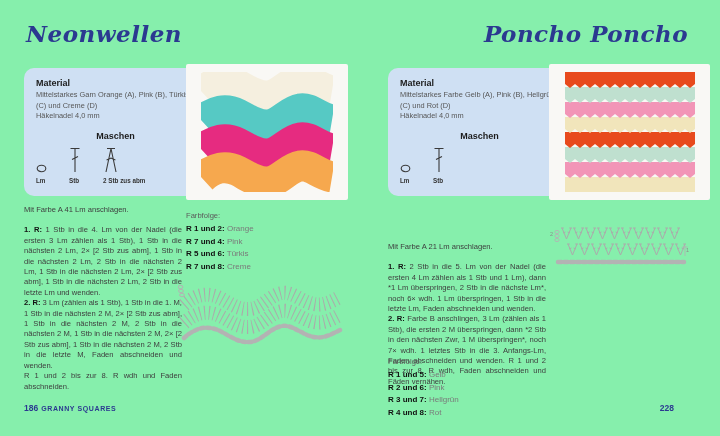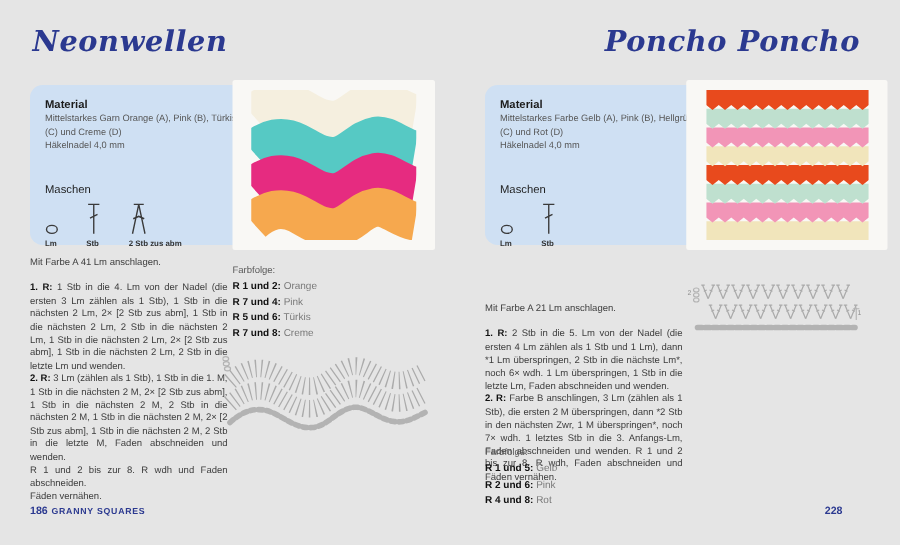--- a/index.html
+++ b/index.html
@@ -1,29 +1,29 @@
 <!DOCTYPE html>
 <html><head>
 <meta charset="utf-8">
 <style>
   * { margin:0; padding:0; box-sizing:border-box; }
   html,body { width:720px; height:436px; }
   body { font-family:"Liberation Sans", sans-serif; background:#ffffff; position:relative; overflow:hidden; }
-  .spread { position:absolute; inset:0; background:#e5e5e5; }
+  .spread { position:absolute; inset:0; background:#86efac; }
 
   .page-title { position:absolute; top:20px; font-family:"DejaVu Serif", serif; font-style:italic; font-weight:bold; font-size:23px; color:#2b3990; letter-spacing:0.5px; }
   #left-title { left:26px; }
   #right-title { right:32px; text-align:right; }
 
   .material-box { position:absolute; top:68px; width:182px; height:128px; background:#cfe0f3; border-radius:10px; padding:10px 11px 8px 12px; }
   #left-material { left:24px; }
   #right-material { left:388px; }
   .material-heading { font-size:9px; font-weight:bold; color:#1c1c1c; margin-bottom:2px; }
   .material-line { font-size:7.4px; color:#565656; line-height:10.5px; }
-  .stitches-heading { font-size:9px; font-weight:normal; color:#1c1c1c; margin-top:24px; }
+  .stitches-heading { font-size:9px; font-weight:bold; color:#1c1c1c; margin-top:9px;text-align:center; }
   .symbols-row { display:flex; align-items:flex-end; margin-top:6px; }
   .symbol-item { display:flex; flex-direction:column; align-items:flex-start; margin-right:22px; }
   .symbol-item svg { display:block; }
   .symbol-label { font-size:6.3px; font-weight:bold; color:#333; margin-top:4px; white-space:nowrap; }
 
   .photo { position:absolute; background:#f9f8f5; border-radius:2px; display:flex; align-items:center; justify-content:center; }
   #left-photo { left:186px; top:64px; width:162px; height:136px; }
   #right-photo { left:549px; top:64px; width:161px; height:136px; }
 
   .instructions { position:absolute; top:205px; width:158px; font-size:7.6px; line-height:10.4px; color:#3d3d3d; text-align:justify; }
@@ -93,21 +93,20 @@
       <path d="M1,78 C13,67 25,65 37,71 C47,76 55,83 67,82 C79,81 87,68 99,66 C109,64 119,75 131,77" fill="none" stroke-width="31" stroke="#e62b80"></path>
       <path d="M1,106 C13,95 25,93 37,99 C47,104 55,111 67,110 C79,109 87,96 99,94 C109,92 119,103 131,105" fill="none" stroke-width="31" stroke="#f6a84e"></path>
     </svg>
   </div>
 
   <div id="left-instructions" class="instructions">
     <p class="castOn">Mit Farbe A 41 Lm anschlagen.</p>
     <p><b>1. R:</b> <span>1 Stb in die 4. Lm von der Nadel (die ersten 3 Lm zählen als 1 Stb), 1 Stb in die nächsten 2 Lm, 2× [2 Stb zus abm], 1 Stb in die nächsten 2 Lm, 2 Stb in die nächsten 2 Lm, 1 Stb in die nächsten 2 Lm, 2× [2 Stb zus abm], 1 Stb in die nächsten 2 Lm, 2 Stb in die letzte Lm und wenden.</span></p>
     <p><b>2. R:</b> <span>3 Lm (zählen als 1 Stb), 1 Stb in die 1. M, 1 Stb in die nächsten 2 M, 2× [2 Stb zus abm], 1 Stb in die nächsten 2 M, 2 Stb in die nächsten 2 M, 1 Stb in die nächsten 2 M, 2× [2 Stb zus abm], 1 Stb in die nächsten 2 M, 2 Stb in die letzte M, Faden abschneiden und wenden.</span></p>
     <p>R 1 und 2 bis zur 8. R wdh und Faden abschneiden.</p>
-    <p>Fäden vernähen.</p>
   </div>
 
   <div id="left-farbfolge" class="farbfolge">
     <div class="farbfolge-heading">Farbfolge:</div>
     <div class="farbfolge-row"><b>R 1 und 2:</b> <span>Orange</span></div>
     <div class="farbfolge-row"><b>R 7 und 4:</b> <span>Pink</span></div>
     <div class="farbfolge-row"><b>R 5 und 6:</b> <span>Türkis</span></div>
     <div class="farbfolge-row"><b>R 7 und 8:</b> <span>Creme</span></div>
   </div>
 
@@ -214,20 +213,21 @@
   <div id="right-instructions" class="instructions">
     <p class="castOn">Mit Farbe A 21 Lm anschlagen.</p>
     <p><b>1. R:</b> <span>2 Stb in die 5. Lm von der Nadel (die ersten 4 Lm zählen als 1 Stb und 1 Lm), dann *1 Lm überspringen, 2 Stb in die nächste Lm*, noch 6× wdh. 1 Lm überspringen, 1 Stb in die letzte Lm, Faden abschneiden und wenden.</span></p>
     <p><b>2. R:</b> <span>Farbe B anschlingen, 3 Lm (zählen als 1 Stb), die ersten 2 M überspringen, dann *2 Stb in den nächsten Zwr, 1 M überspringen*, noch 7× wdh. 1 letztes Stb in die 3. Anfangs-Lm, Faden abschneiden und wenden. R 1 und 2 bis zur 8. R wdh, Faden abschneiden und Fäden vernähen.</span></p>
   </div>
 
   <div id="right-farbfolge" class="farbfolge">
     <div class="farbfolge-heading">Farbfolge:</div>
     <div class="farbfolge-row"><b>R 1 und 5:</b> <span>Gelb</span></div>
     <div class="farbfolge-row"><b>R 2 und 6:</b> <span>Pink</span></div>
+    <div class="farbfolge-row"><b>R 3 und 7:</b> <span>Hellgrün</span></div>
     <div class="farbfolge-row"><b>R 4 und 8:</b> <span>Rot</span></div>
   </div>
 
   <div id="right-footer" class="footer">
     <b>228</b>
   </div>
 
 </div>
 
 </body></html>

